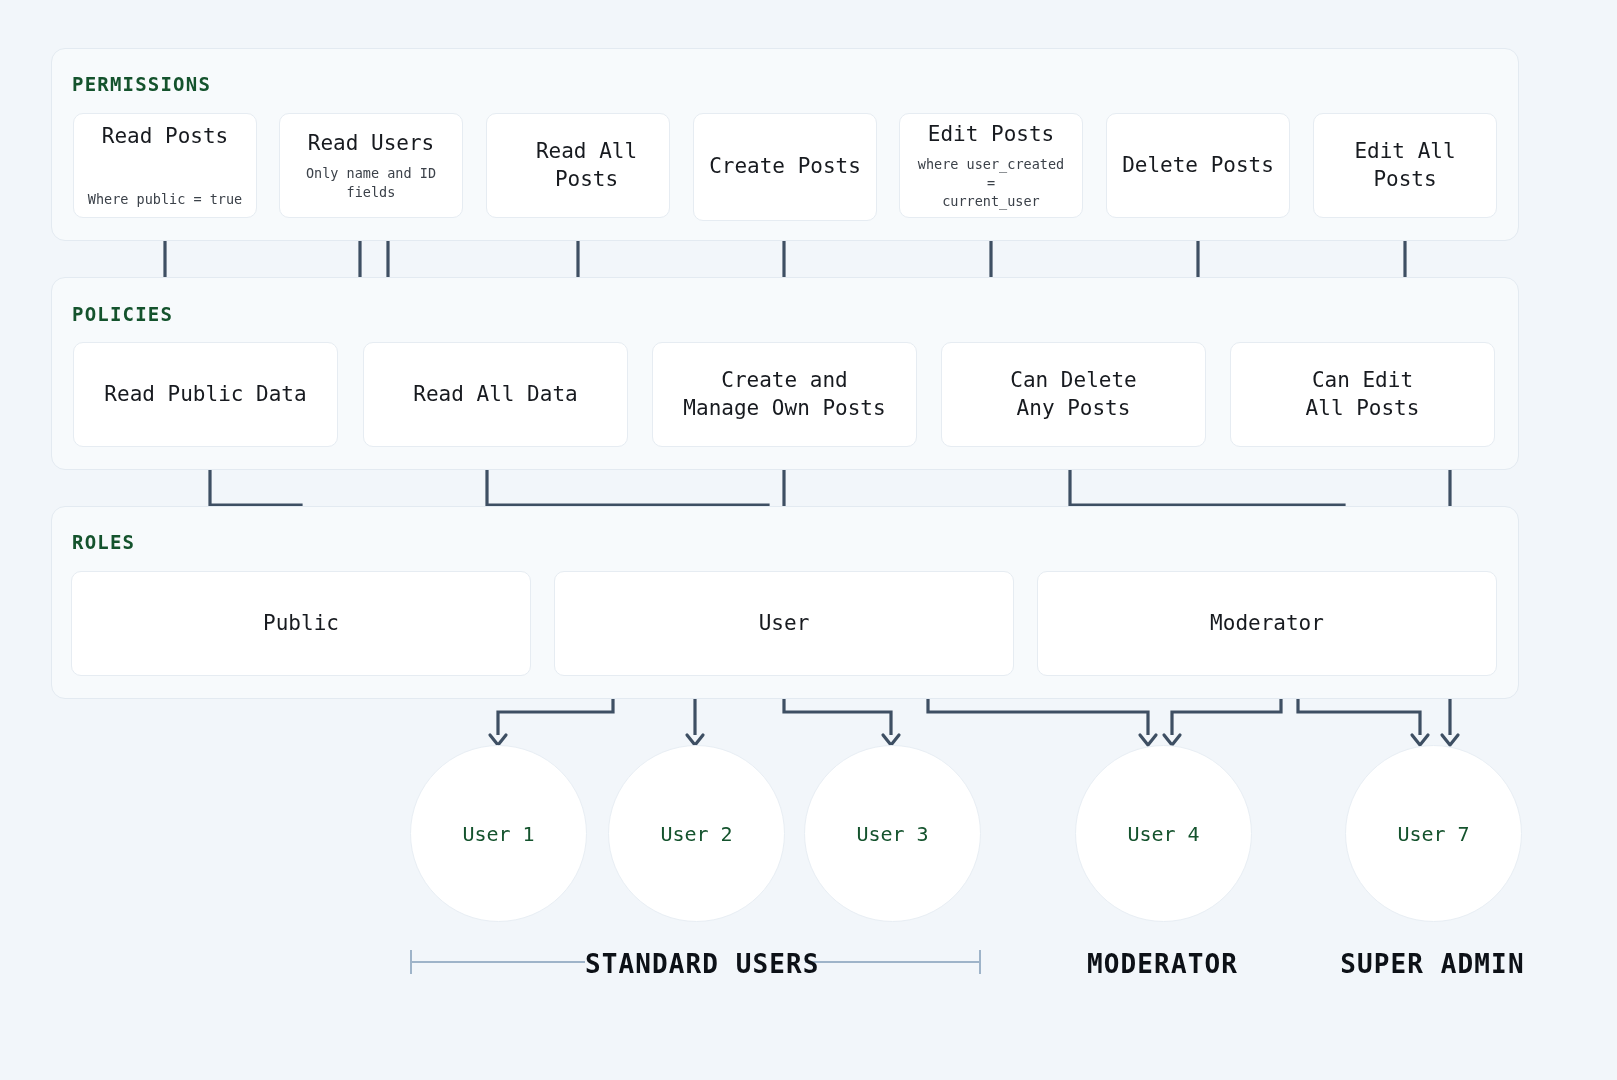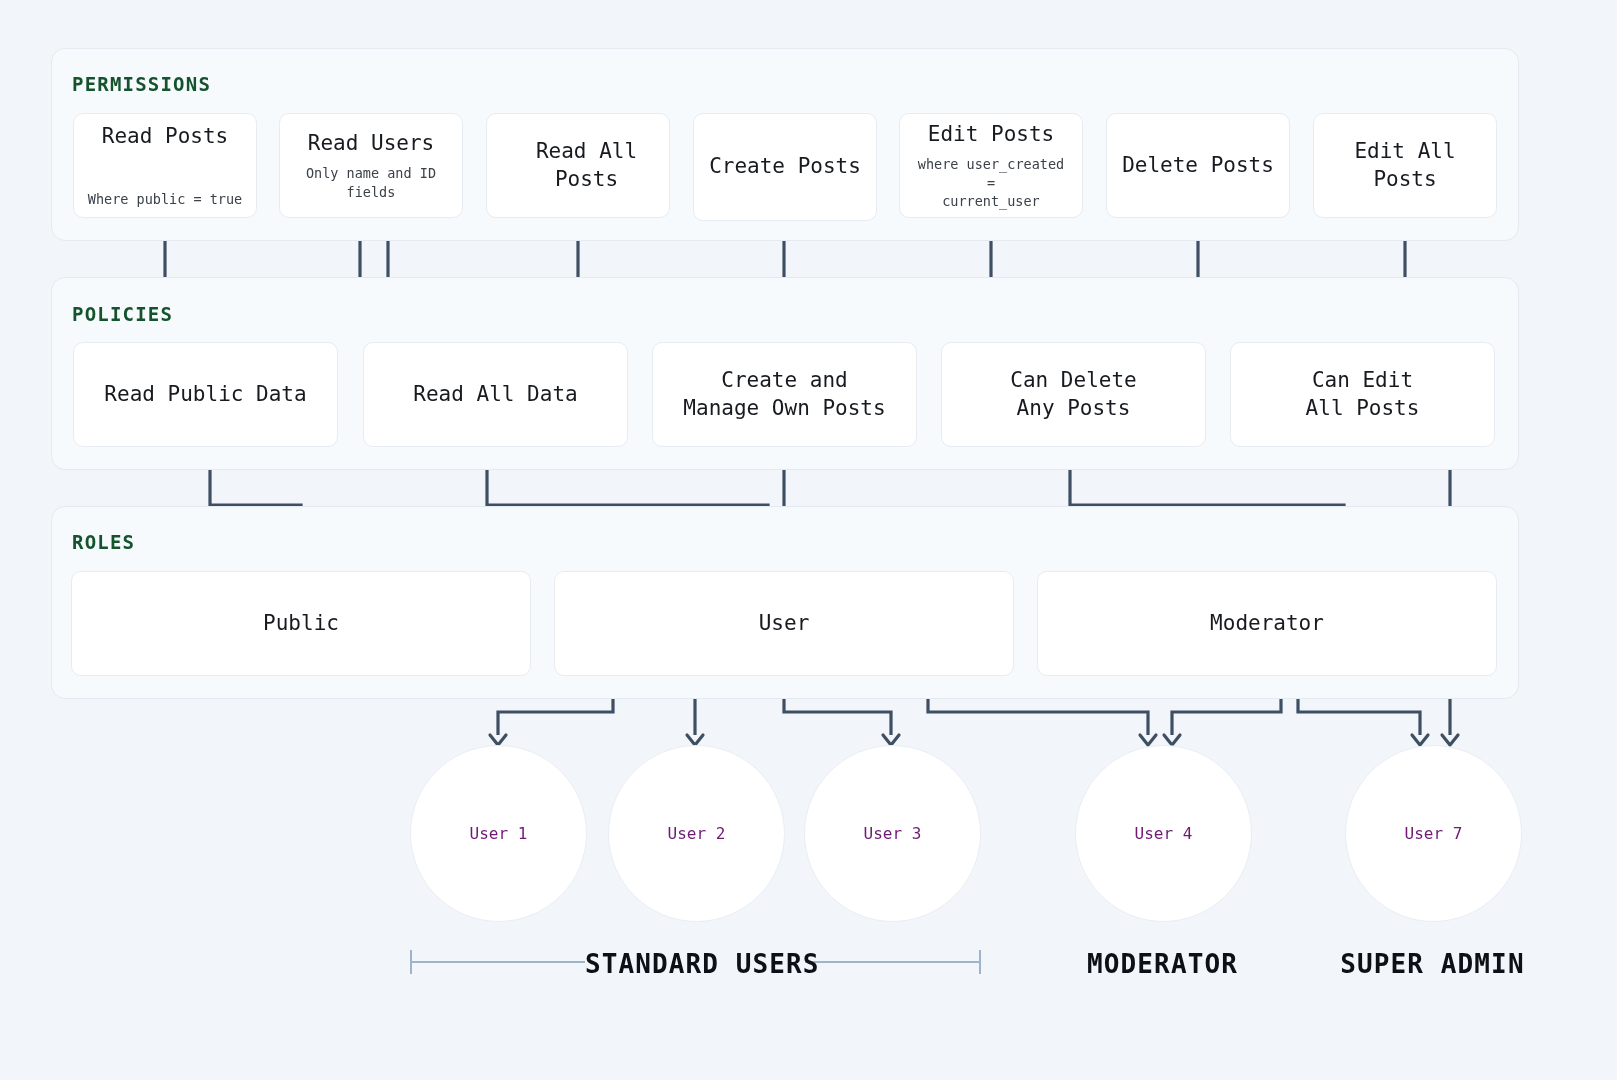--- a/index.html
+++ b/index.html
@@ -84,22 +84,22 @@
     position: absolute;
     background: #ffffff;
     border: 1px solid #e8eef4;
     border-radius: 50%;
     display: flex;
     align-items: center;
     justify-content: center;
     z-index: 4;
   }
   .usercircle .title {
-    font-size: 16px;
-    color: #701a75;
+    font-size: 20px;
+    color: #14532d;
   }
   
   .grouplabel {
     position: absolute;
     font-size: 26px;
     font-weight: 700;
     letter-spacing: 1.1px;
     color: #0d1117;
     white-space: nowrap;
     z-index: 4;

